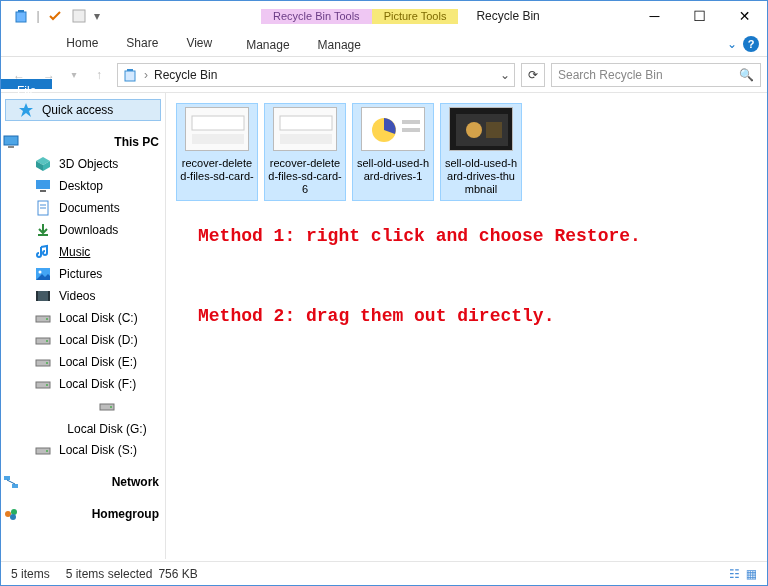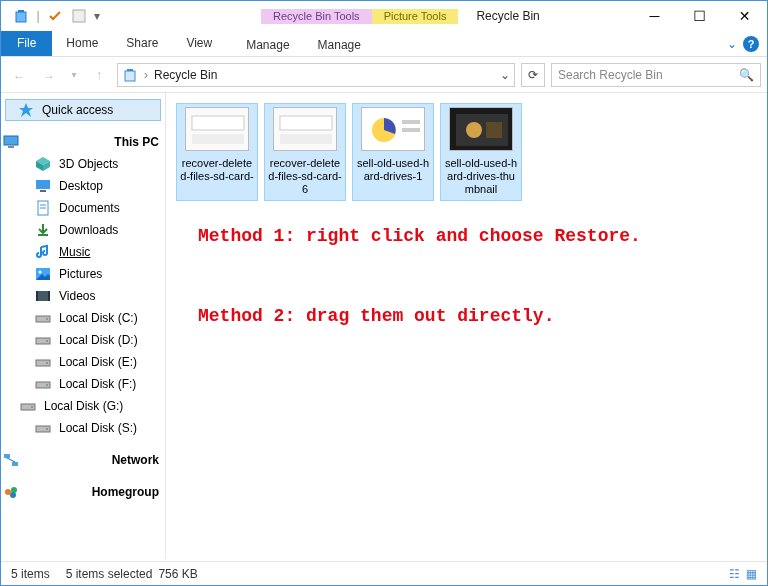--- a/index.html
+++ b/index.html
@@ -8,21 +8,21 @@
 .titlebar .qat { display:flex; gap:2px; padding:0 8px; align-items:center; }
 .qat-icon { width:24px; height:24px; display:flex; align-items:center; justify-content:center; border:1px solid transparent; border-radius:2px; }
 .ctx-tabs { display:flex; margin-left:150px; }
 .ctx { padding:1px 12px 2px; font-size:11px; text-align:center; }
 .ctx.purple { background:#efc7f3; color:#6b3c86; }
 .ctx.yellow { background:#f7e97a; color:#7e6a00; }
 .title { margin-left:18px; font-size:12px; color:#222; }
 .winctrl { margin-left:auto; display:flex; height:100%; }
 .winctrl div { width:45px; display:flex; align-items:center; justify-content:center; font-size:14px; }
 .ribbon { height:26px; display:flex; align-items:stretch; border-bottom:1px solid #e1e1e1; }
-.file-tab { background:#1979ca; color:#fff; padding:5px 16px; }
+.file-tab { background:#1979ca; color:#fff; padding:5px 16px;margin-top:48px; }
 .ribbon-tab { padding:5px 14px; color:#333; }
 .ribbon-tab.ctx-b { border-top:2px solid transparent; }
 .ribbon-right { margin-left:auto; display:flex; align-items:center; padding-right:8px; gap:6px; }
 .help-circle { width:16px; height:16px; border-radius:50%; background:#1979ca; color:#fff; display:flex; align-items:center; justify-content:center; font-size:11px; font-weight:bold; }
 .navbar { height:36px; display:flex; align-items:center; padding:4px 6px; gap:6px; border-bottom:1px solid #e5e5e5; }
 .nav-arrow { width:24px; height:24px; display:flex; align-items:center; justify-content:center; color:#bbb; border-radius:2px; }
 .addr { flex:1; height:24px; border:1px solid #ccc; display:flex; align-items:center; padding:0 4px; gap:6px; }
 .addr .crumb { color:#222; }
 .addr-ctrl { margin-left:auto; display:flex; gap:4px; color:#555; }
 .refresh { width:24px; height:24px; border:1px solid #ccc; display:flex; align-items:center; justify-content:center; color:#444; }
@@ -237,21 +237,21 @@
         </div>
         <div class="sb-item" style="padding-left: 34px;">
           <span class="sb-ico">
             <svg width="16" height="16">
               <rect x="1" y="6" width="14" height="6" fill="#bdbdbd" stroke="#757575"></rect>
               <circle cx="12" cy="9" r="1" fill="#4caf50"></circle>
             </svg>
           </span>
           <span>Local Disk (F:)</span>
         </div>
-        <div class="sb-item" style="padding-left: 19px;">
+        <div class="sb-item" style="padding-left: 54px; flex-direction: column;">
           <span class="sb-ico">
             <svg width="16" height="16">
               <rect x="1" y="6" width="14" height="6" fill="#bdbdbd" stroke="#757575"></rect>
               <circle cx="12" cy="9" r="1" fill="#4caf50"></circle>
             </svg>
           </span>
           <span>Local Disk (G:)</span>
         </div>
         <div class="sb-item" style="padding-left: 34px;">
           <span class="sb-ico">

